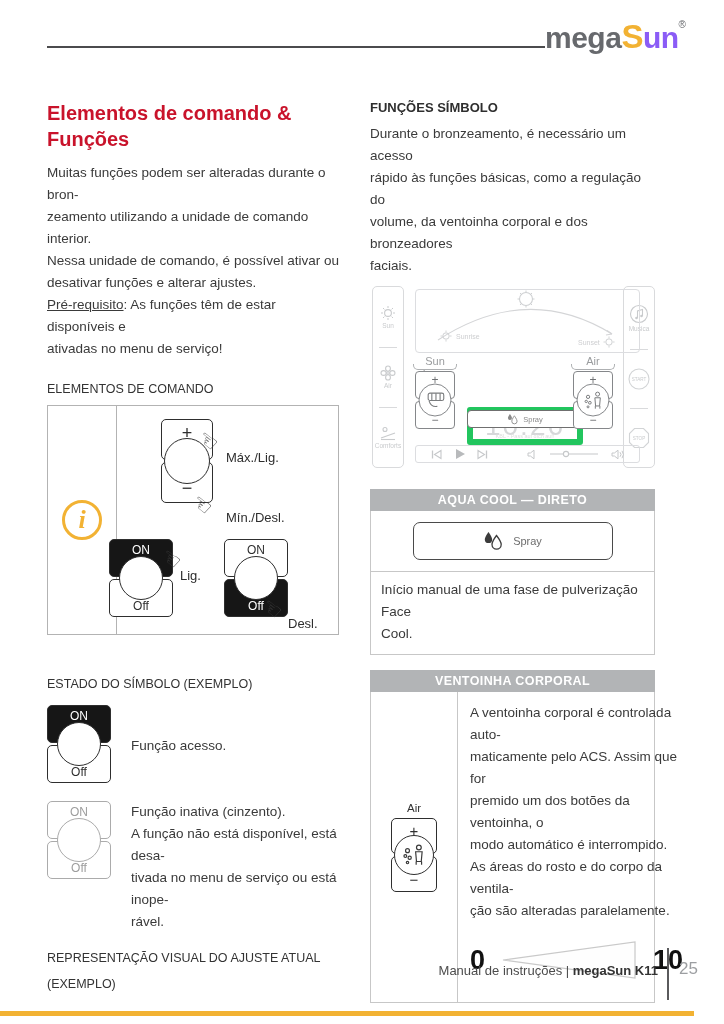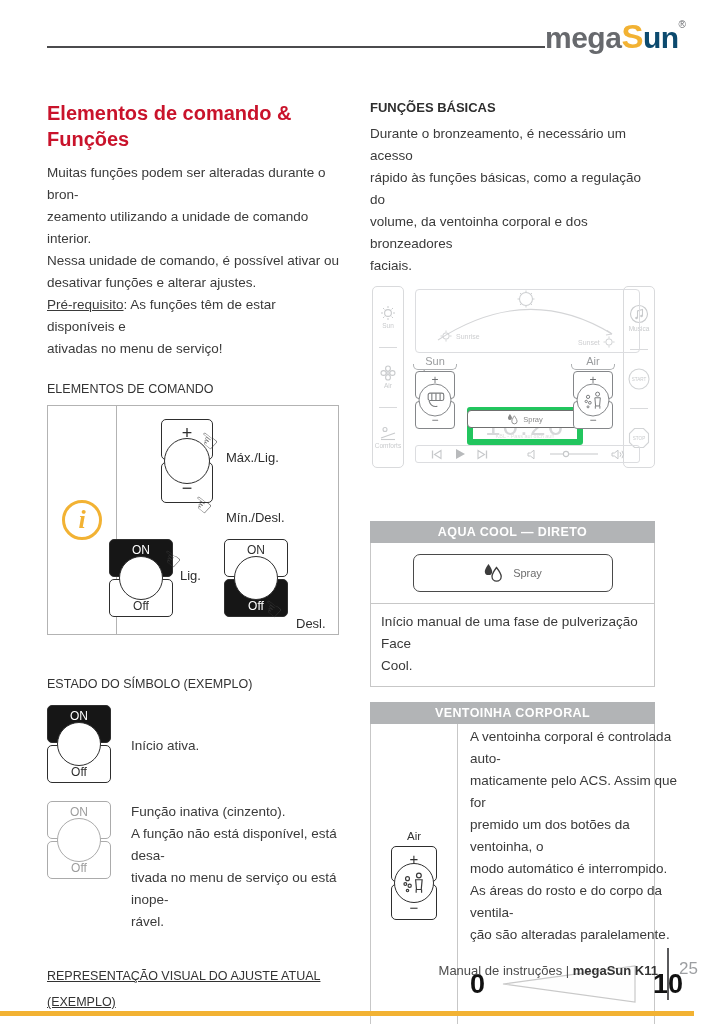--- a/index.html
+++ b/index.html
@@ -4,21 +4,21 @@
 <style>
   * { margin:0; padding:0; box-sizing:border-box; }
   body { background:#fff; font-family:"Liberation Sans", sans-serif; color:#3a3a3a; }
   .page { position:relative; width:724px; height:1024px; background:#fff; overflow:hidden; }
 
   
   .hdr-rule { position:absolute; left:47px; top:46px; width:498px; height:2px; background:#4b4b4d; }
   .logo { position:absolute; left:545px; top:18px; font-weight:bold; letter-spacing:-0.5px; }
   .logo .lg-mega { font-size:30px; color:#67696d; }
   .logo .lg-s    { font-size:33px; color:#F2B233; }
-  .logo .lg-un   { font-size:30px; color:#0c4a6e; }
+  .logo .lg-un   { font-size:30px; color:#8b5cf6; }
   .logo .lg-reg  { font-size:10px; color:#67696d; vertical-align:20px; font-weight:normal; }
 
   .col-left  { position:absolute; left:47px;  top:100px; width:292px; }
   .col-right { position:absolute; left:370px; top:100px; width:285px; }
 
   .pre { white-space:pre-line; }
   h1.title { font-size:20px; line-height:26px; font-weight:bold; color:#C9132B; white-space:pre-line; margin-bottom:10px; }
   .body-txt { font-size:13.5px; line-height:22px; color:#3a3a3a; }
   .u { text-decoration:underline; }
   .sec-label { font-size:12.5px; color:#333; margin-top:18px; margin-bottom:9px; white-space:pre-line; }
@@ -90,21 +90,21 @@
   .block { margin-top:15px; }
   .banner { height:22px; background:#B2B4B6; color:#fff; font-weight:bold; font-size:12.5px; letter-spacing:0.4px;
             display:flex; align-items:center; justify-content:center; }
   .block-body { border:1px solid #c7c7c7; border-top:none; }
   .aqua-row1 { display:flex; justify-content:center; padding:11px 0; border-bottom:1px solid #c7c7c7; }
   .spray-big { width:200px; height:38px; border:1.6px solid #4a4a4a; border-radius:7px; background:#fff;
                display:flex; align-items:center; justify-content:center; gap:10px; font-size:11px; color:#6d6d6d; }
   .aqua-row2 { padding:7px 10px 9px; }
   .split { display:flex; }
   .split .lcol { width:87px; border-right:1px solid #c7c7c7; display:flex; flex-direction:column; align-items:center; flex:none; }
-  .split .rcol { flex:1; padding:2px 12px 12px; }
+  .split .rcol { flex:1; padding:10px 12px 12px; }
   .ctl-lbl { font-size:11.5px; color:#333; margin-bottom:4px; }
   .vent-lcol { justify-content:center; }
   .scale-row { display:flex; align-items:center; justify-content:center; gap:14px; margin-top:16px; margin-bottom:8px; }
   .scale-num { font-size:27px; font-weight:bold; color:#111; }
 
   
   .ft-text { position:absolute; left:340px; top:963px; width:318px; text-align:right; font-size:13px; color:#4c4c4c; }
   .ft-text b { color:#333; }
   .ft-vrule { position:absolute; left:667px; top:948px; width:1.5px; height:52px; background:#5a5a5c; }
   .ft-page { position:absolute; left:679px; top:959px; font-size:17px; color:#9c9ea1; }
@@ -155,53 +155,53 @@
       </div>
       <span class="hand abs" style="left:113px; top:142px;">☜</span>
       <span class="fig-lbl abs" style="left:132px; top:162px;">Lig.</span>
 
       <div class="ctrl c52 off-active abs" style="left:176px; top:133px;">
         <div class="half top">ON</div>
         <div class="half bot">Off</div>
         <div class="circ"></div>
       </div>
       <span class="hand abs" style="left:214px; top:192px;">☜</span>
-      <span class="fig-lbl abs" style="left:248px; top:210px;">Desl.</span>
+      <span class="fig-lbl abs" style="left:240px; top:210px;">Desl.</span>
     </div>
 
     <div class="sec-label" style="margin-top:42px;">ESTADO DO SÍMBOLO (EXEMPLO)</div>
 
     <div class="estado-row first">
       <div class="ctrl c52 on-active">
         <div class="half top">ON</div>
         <div class="half bot">Off</div>
         <div class="circ"></div>
       </div>
-      <div class="txt body-txt pre">Início ativa.</div>
+      <div class="txt body-txt pre">Função acesso.</div>
     </div>
 
     <div class="estado-row" style="margin-top:18px;">
       <div class="ctrl c52 gray">
         <div class="half top">ON</div>
         <div class="half bot">Off</div>
         <div class="circ"></div>
       </div>
       <div class="txt body-txt pre">Função inativa (cinzento).
 A função não está disponível, está desa-
 tivada no menu de serviço ou está inope-
 rável.</div>
     </div>
 
-    <div class="sec-label pre" style="margin-top:30px; line-height:26px;text-decoration:underline;">REPRESENTAÇÃO VISUAL DO AJUSTE ATUAL
+    <div class="sec-label pre" style="margin-top:12px; line-height:26px;">REPRESENTAÇÃO VISUAL DO AJUSTE ATUAL
 (EXEMPLO)</div>
 
   </div>
 
   <div class="col-right">
-    <h2 class="rhead">FUNÇÕES BÁSICAS</h2>
+    <h2 class="rhead">FUNÇÕES SÍMBOLO</h2>
     <p class="body-txt pre">Durante o bronzeamento, é necessário um acesso
 rápido às funções básicas, como a regulação do
 volume, da ventoinha corporal e dos bronzeadores
 faciais.</p>
 
     <div class="panel">
 
       <div class="sidebar" style="left:2px;">
         <div class="sb-item">
           <svg width="16" height="16" viewBox="0 0 16 16">
@@ -357,21 +357,21 @@
           <line x1="2" y1="5" x2="50" y2="5" stroke="#c6c8ca" stroke-width="1.1"></line>
           <circle cx="18" cy="5" r="2.6" fill="#fff" stroke="#c6c8ca" stroke-width="1.1"></circle>
         </svg>
         <svg width="14" height="11" viewBox="0 0 14 11">
           <path d="M1 4 h2.4 L7 1.2 v8.6 L3.4 7 H1 Z" fill="none" stroke="#c6c8ca" stroke-width="1"></path>
           <path d="M9 3.2 a3.4 3.4 0 0 1 0 4.6 M11 1.8 a6 6 0 0 1 0 7.4" fill="none" stroke="#c6c8ca" stroke-width="1"></path>
         </svg>
       </div>
     </div>
 
-    <div class="block" style="margin-top:48px;">
+    <div class="block" style="margin-top:16px;">
       <div class="banner">AQUA COOL — DIRETO</div>
       <div class="block-body">
         <div class="aqua-row1">
           <div class="spray-big">
             <svg width="20" height="22" viewBox="0 0 20 22">
               <path d="M5.5 2 C5.5 2 1.8 7 1.8 9.4 a3.7 3.7 0 0 0 7.4 0 C9.2 7 5.5 2 5.5 2 Z" fill="#3c3c3c"></path>
               <path d="M13.5 5.5 C13.5 5.5 9 11.5 9 14.6 a4.6 4.6 0 0 0 9.2 0 C18.2 11.5 13.5 5.5 13.5 5.5 Z" fill="none" stroke="#3c3c3c" stroke-width="1.3"></path>
             </svg>
             <span>Spray</span>
           </div>

